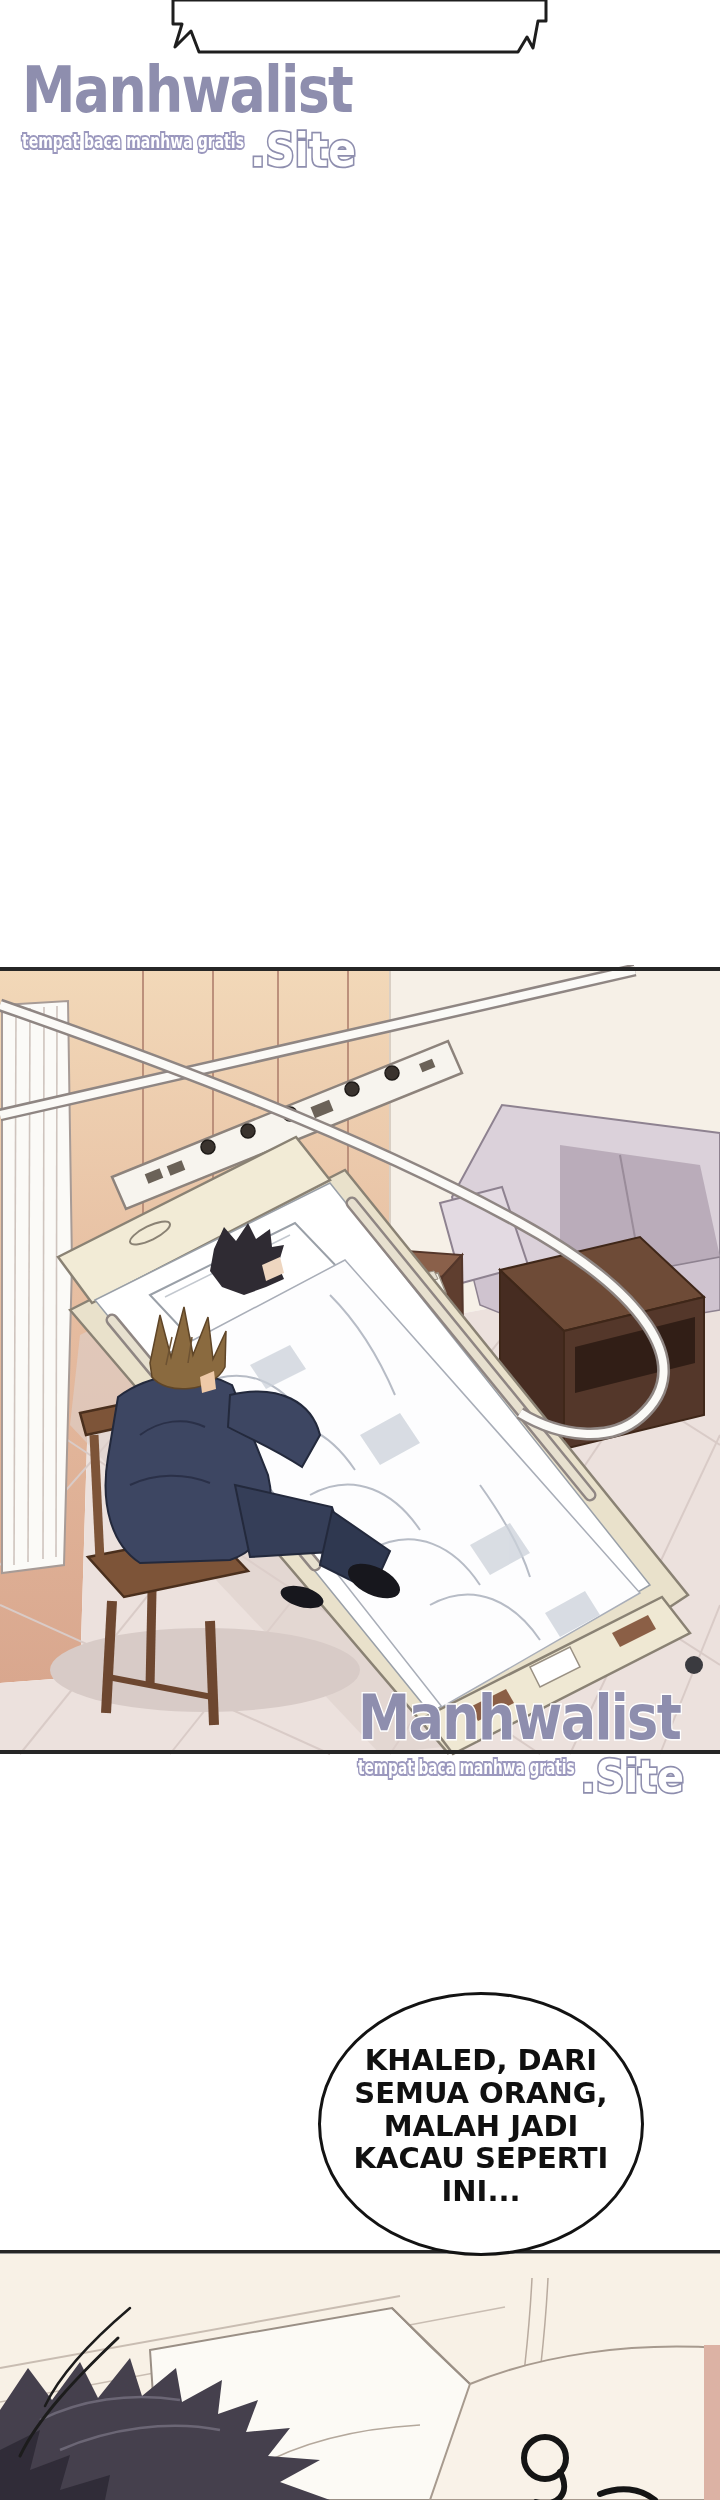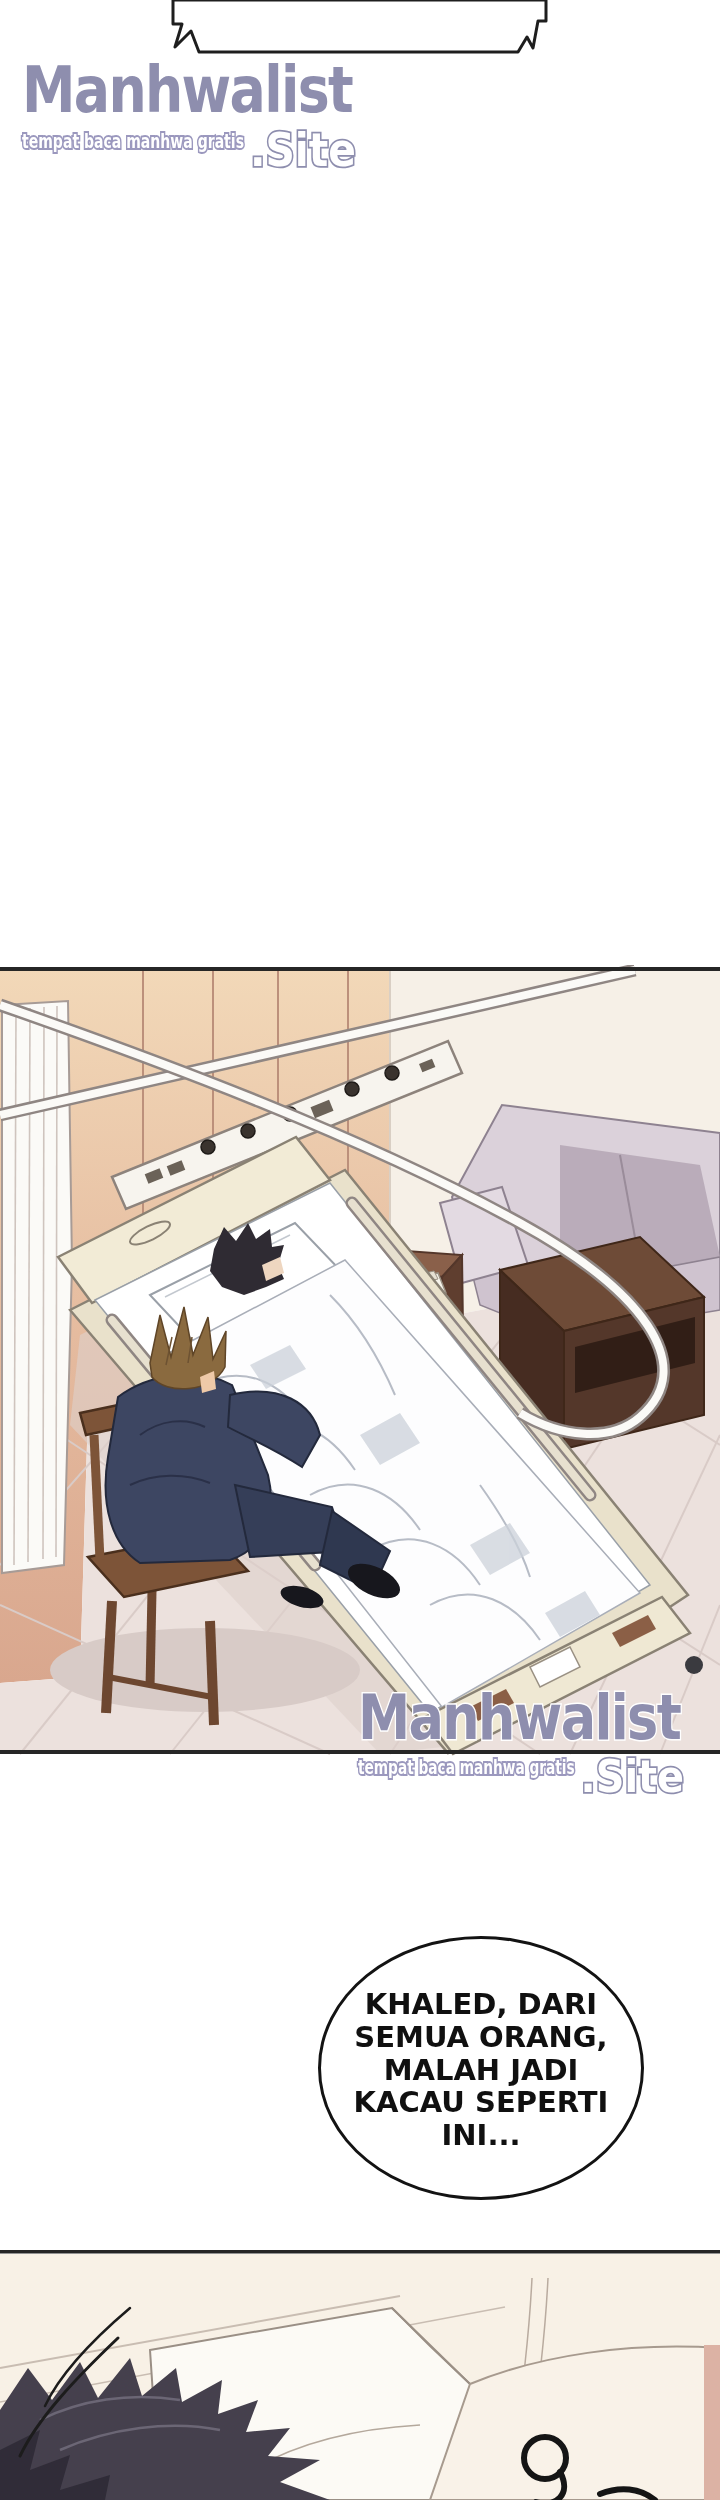--- a/index.html
+++ b/index.html
@@ -16,21 +16,21 @@
   .logo-name{font-family:"DejaVu Sans",sans-serif;font-weight:700;font-size:64px;
     fill:#8e8eae;stroke:#ffffff;stroke-width:3;paint-order:stroke;letter-spacing:-2px;}
   .logo-tagline{font-family:"DejaVu Sans",sans-serif;font-weight:700;font-size:20px;
     fill:#ffffff;stroke:#9b98be;stroke-width:4;paint-order:stroke;}
   .logo-suffix{font-family:"DejaVu Sans",sans-serif;font-weight:700;font-size:46px;
     fill:#ffffff;stroke:#8e8eae;stroke-width:3.5;paint-order:stroke;}
   
   .scene-svg{position:absolute;left:0;top:965px;z-index:1;}
   
   .speech-bubble{
-    position:absolute;left:318px;top:1936px;width:326px;height:264px;
+    position:absolute;left:318px;top:1992px;width:326px;height:264px;
     background:#ffffff;border:3.5px solid #131313;border-radius:50%;
     display:flex;align-items:center;justify-content:center;text-align:center;
     z-index:6;box-sizing:border-box;
   }
   .speech-bubble .bubble-text{
     font-weight:700;font-size:29px;line-height:1.13;color:#101010;
     white-space:pre-line;letter-spacing:0px;transform:translateY(2px);
   }
   
   .bottom-panel-svg{position:absolute;left:0;top:2250px;z-index:2;}

